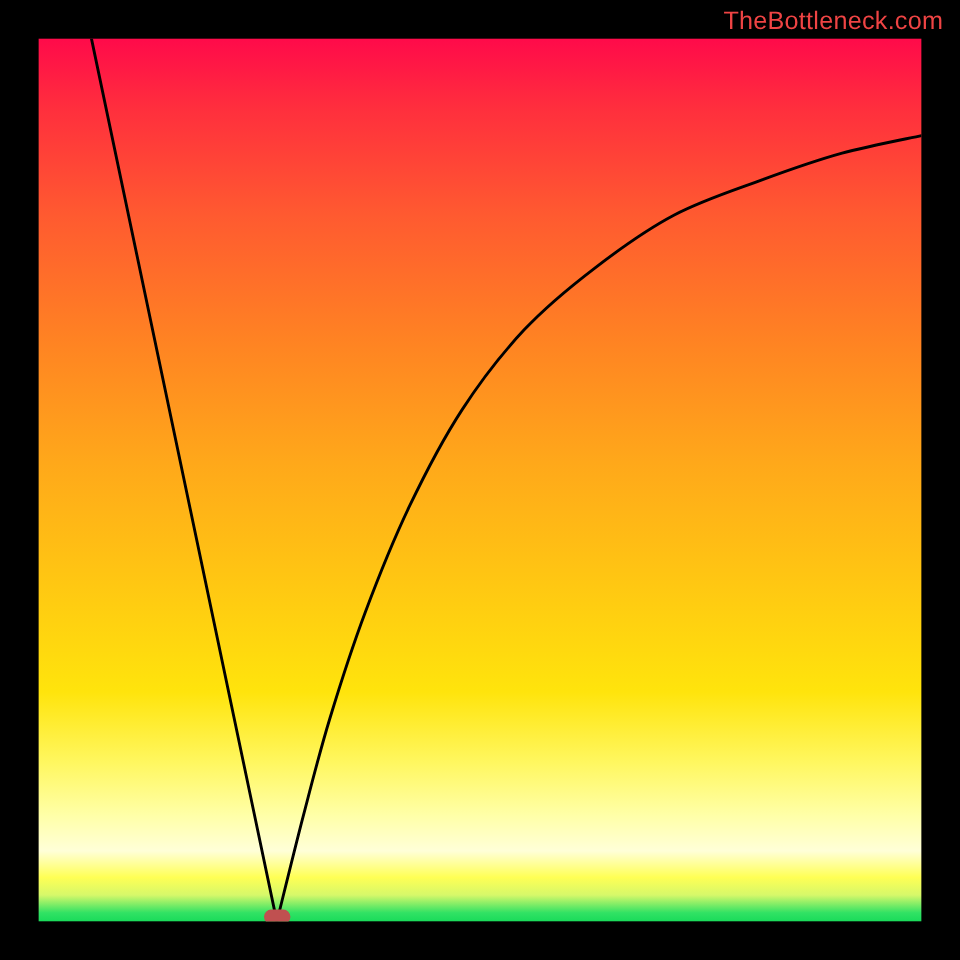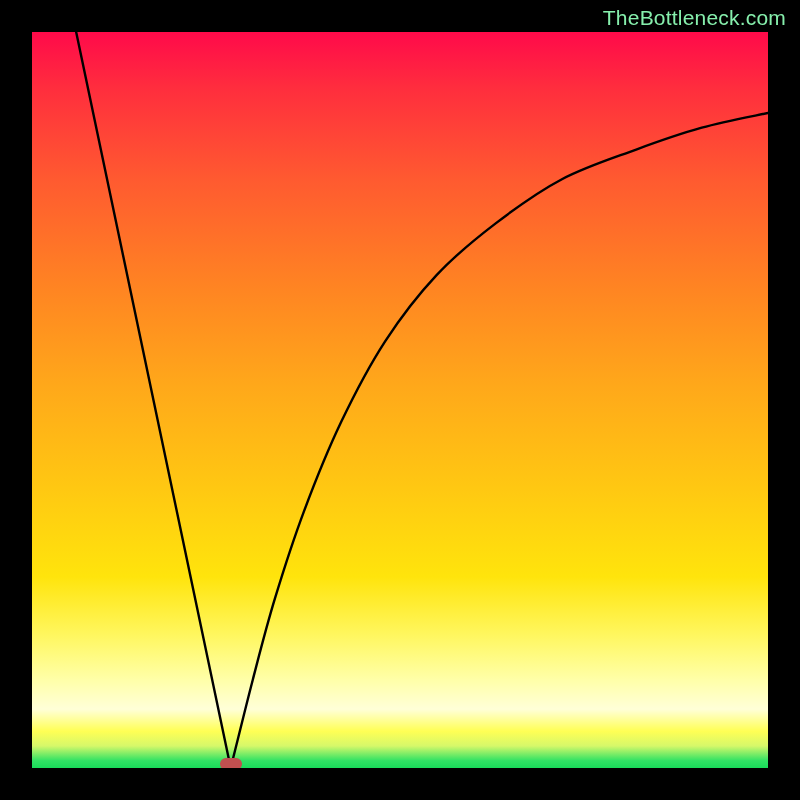--- a/index.html
+++ b/index.html
@@ -52,21 +52,21 @@
       #31e264 99%,
       #19db5a 100%
     );
   }
   .watermark {
     position: absolute;
     top: 6px;
     right: 14px;
     font-size: 21px;
     font-weight: 500;
-    color: #86efac;
+    color: #ef4444;
     letter-spacing: 0.2px;
     user-select: none;
   }
   .curve {
     position: absolute;
     left: 0;
     top: 0;
     width: 736px;
     height: 736px;
     pointer-events: none;

